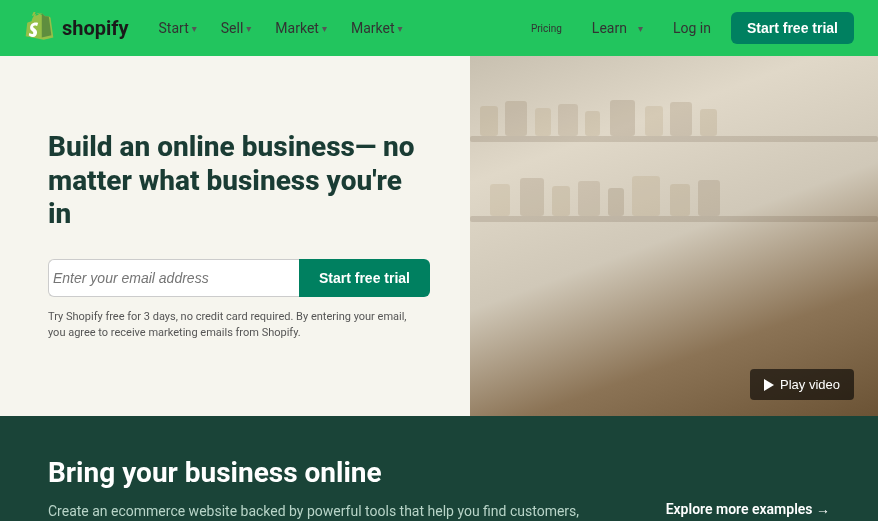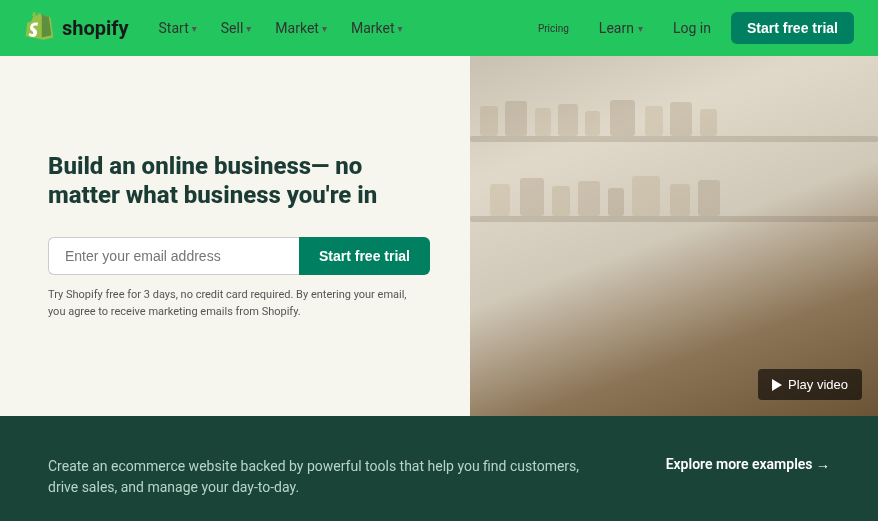--- a/index.html
+++ b/index.html
@@ -62,21 +62,21 @@
     }
     .nav-login {
       padding: 6px 12px;
       font-size: 14px;
       color: #333;
       cursor: pointer;
     }
     .learn-item {
       display: flex;
       align-items: center;
-      gap: 4px;
+      gap: 11px;
       padding: 6px 10px;
       font-size: 14px;
       color: #333;
       cursor: pointer;
     }
     .btn-trial-nav {
       background: #008060;
       color: #fff;
       border: none;
       border-radius: 6px;
@@ -95,41 +95,42 @@
       position: relative;
     }
     .hero-left {
       flex: 0 0 470px;
       display: flex;
       flex-direction: column;
       justify-content: center;
       padding: 40px 40px 40px 48px;
     }
     .hero-headline {
-      font-size: 24px;
+      font-size: 28px;
       font-weight: 800;
       color: #1a3c34;
       line-height: 1.2;
       margin-bottom: 28px;
     }
     .hero-form {
       display: flex;
       gap: 0;
       margin-bottom: 12px;
     }
     .hero-email-input {
       flex: 1;
       border: 1.5px solid #ccc;
       border-right: none;
       border-radius: 6px 0 0 6px;
-      padding: 10px 16px;
+      padding: 10px 4px;
       font-size: 14px;
       outline: none;
       background: #fff;
       color: #333;
+      font-style: italic;
     }
     .btn-trial-hero {
       background: #008060;
       color: #fff;
       border: none;
       border-radius: 0 6px 6px 0;
       padding: 10px 20px;
       font-size: 14px;
       font-weight: 600;
       cursor: pointer;
@@ -160,21 +161,21 @@
       position: absolute;
       top: 0;
       right: 0;
       width: 100%;
       height: 100%;
       background: linear-gradient(160deg, #c8c0b0 0%, #e0d8c8 25%, #d0c8b8 50%, #8b7355 75%, #6b5335 100%);
     }
     .play-video-btn {
       position: absolute;
       bottom: 16px;
-      right: 16px;
+      right: 24px;
       background: rgba(0,0,0,0.6);
       color: #fff;
       border: none;
       border-radius: 4px;
       padding: 8px 14px;
       font-size: 13px;
       cursor: pointer;
       display: flex;
       align-items: center;
       gap: 6px;
@@ -311,18 +312,19 @@
       </svg>
     </div>
     <button class="play-video-btn">
       <span class="play-triangle"></span>
       <span>Play video</span>
     </button>
   </div>
 </section>
 
 <section class="bottom-section">
+  <h2 class="bottom-headline">Bring your business online</h2>
   <div class="bottom-row">
     <p class="bottom-subtitle">Create an ecommerce website backed by powerful tools that help you find customers, drive sales, and manage your day-to-day.</p>
     <a class="explore-link">Explore more examples →</a>
   </div>
 
 </section>
 
 </body></html>

